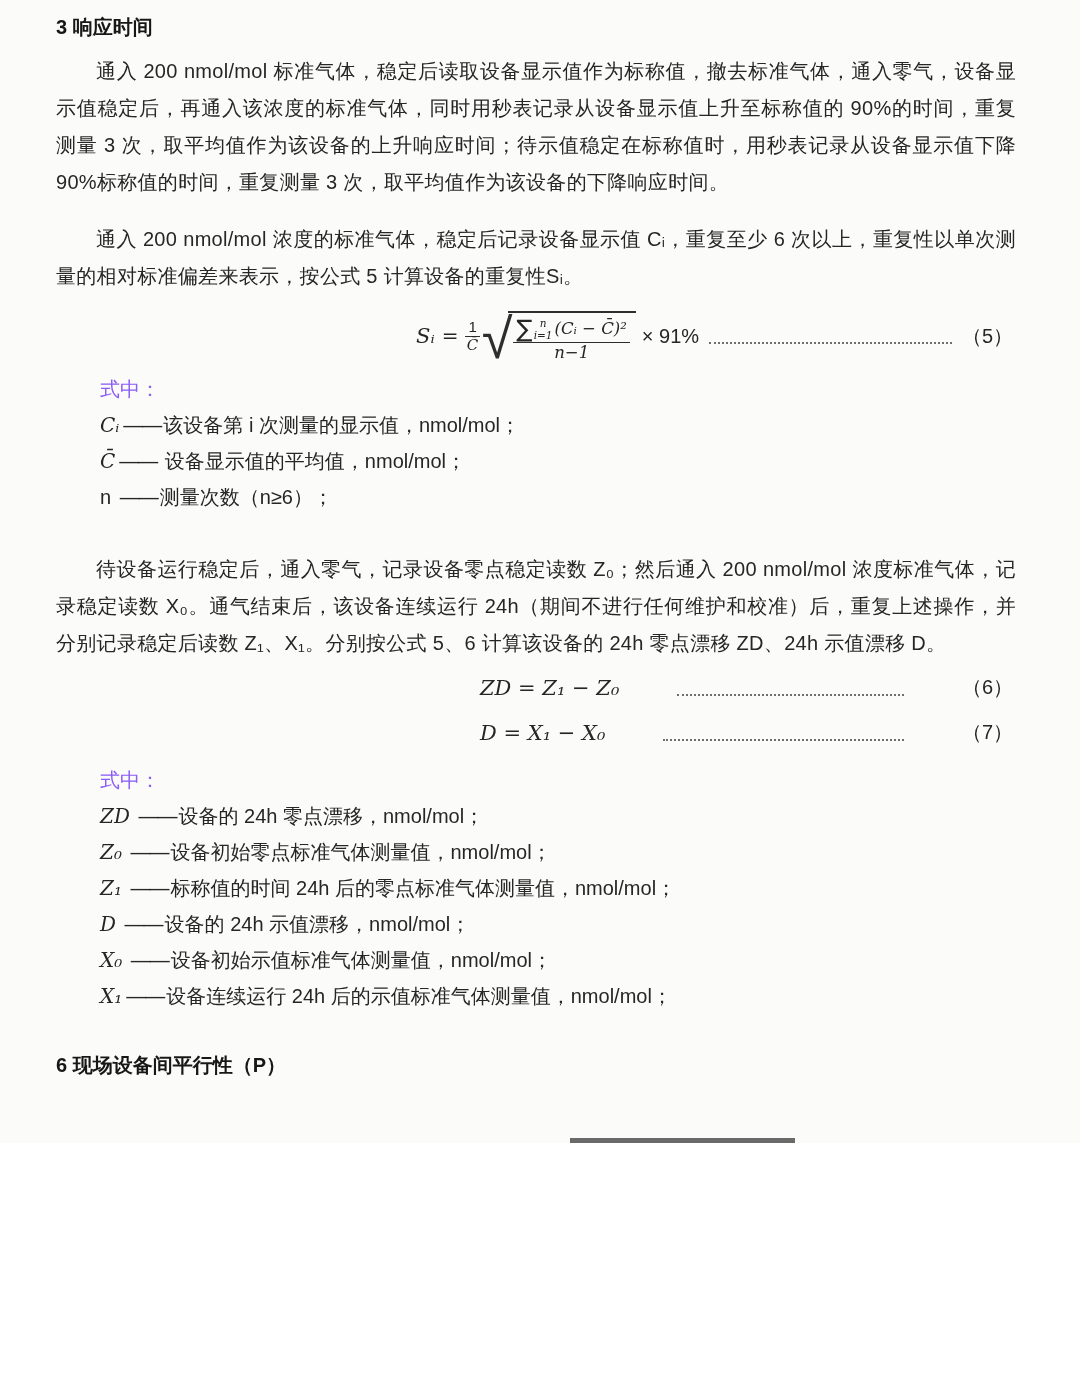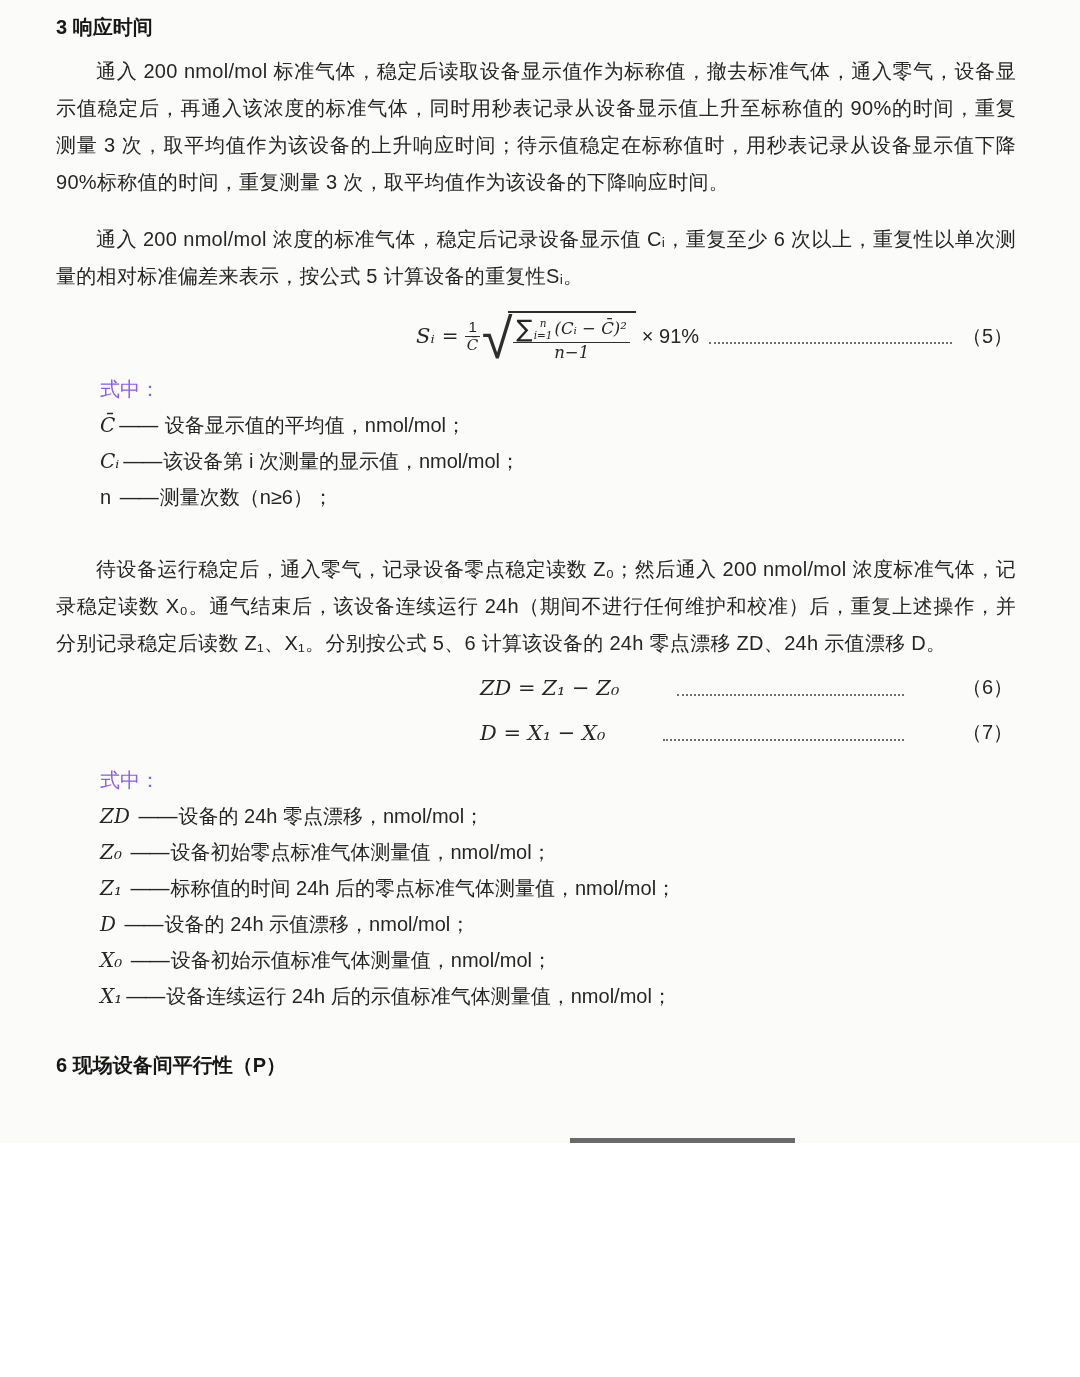--- a/index.html
+++ b/index.html
@@ -177,24 +177,24 @@
         </span>
         <span class="f-times">× 91%</span>
       </div>
       <span class="leader"></span>
       <span class="f-tag">（5）</span>
     </div>
 
     <div class="where-label">式中：</div>
     <div class="def-list">
       <div class="def-row">
+        <span class="def-sym">Cᵢ</span><span class="def-dash">——</span><span>该设备第 i 次测量的显示值，nmol/mol；</span>
+      </div>
+      <div class="def-row">
         <span class="def-sym">C̄</span><span class="def-dash">——</span><span> 设备显示值的平均值，nmol/mol；</span>
-      </div>
-      <div class="def-row">
-        <span class="def-sym">Cᵢ</span><span class="def-dash">——</span><span>该设备第 i 次测量的显示值，nmol/mol；</span>
       </div>
       <div class="def-row">
         <span class="def-sym" style="font-style:normal;font-family:'Liberation Sans',sans-serif">n</span><span class="def-dash"> ——</span><span>测量次数（n≥6）；</span>
       </div>
     </div>
   </div>
 
   <div class="sec" id="sec-5">
     <p class="body-par">待设备运行稳定后，通入零气，记录设备零点稳定读数 Z₀；然后通入 200 nmol/mol 浓度标准气体，记录稳定读数 X₀。通气结束后，该设备连续运行 24h（期间不进行任何维护和校准）后，重复上述操作，并分别记录稳定后读数 Z₁、X₁。分别按公式 5、6 计算该设备的 24h 零点漂移 ZD、24h 示值漂移 D。</p>
 

